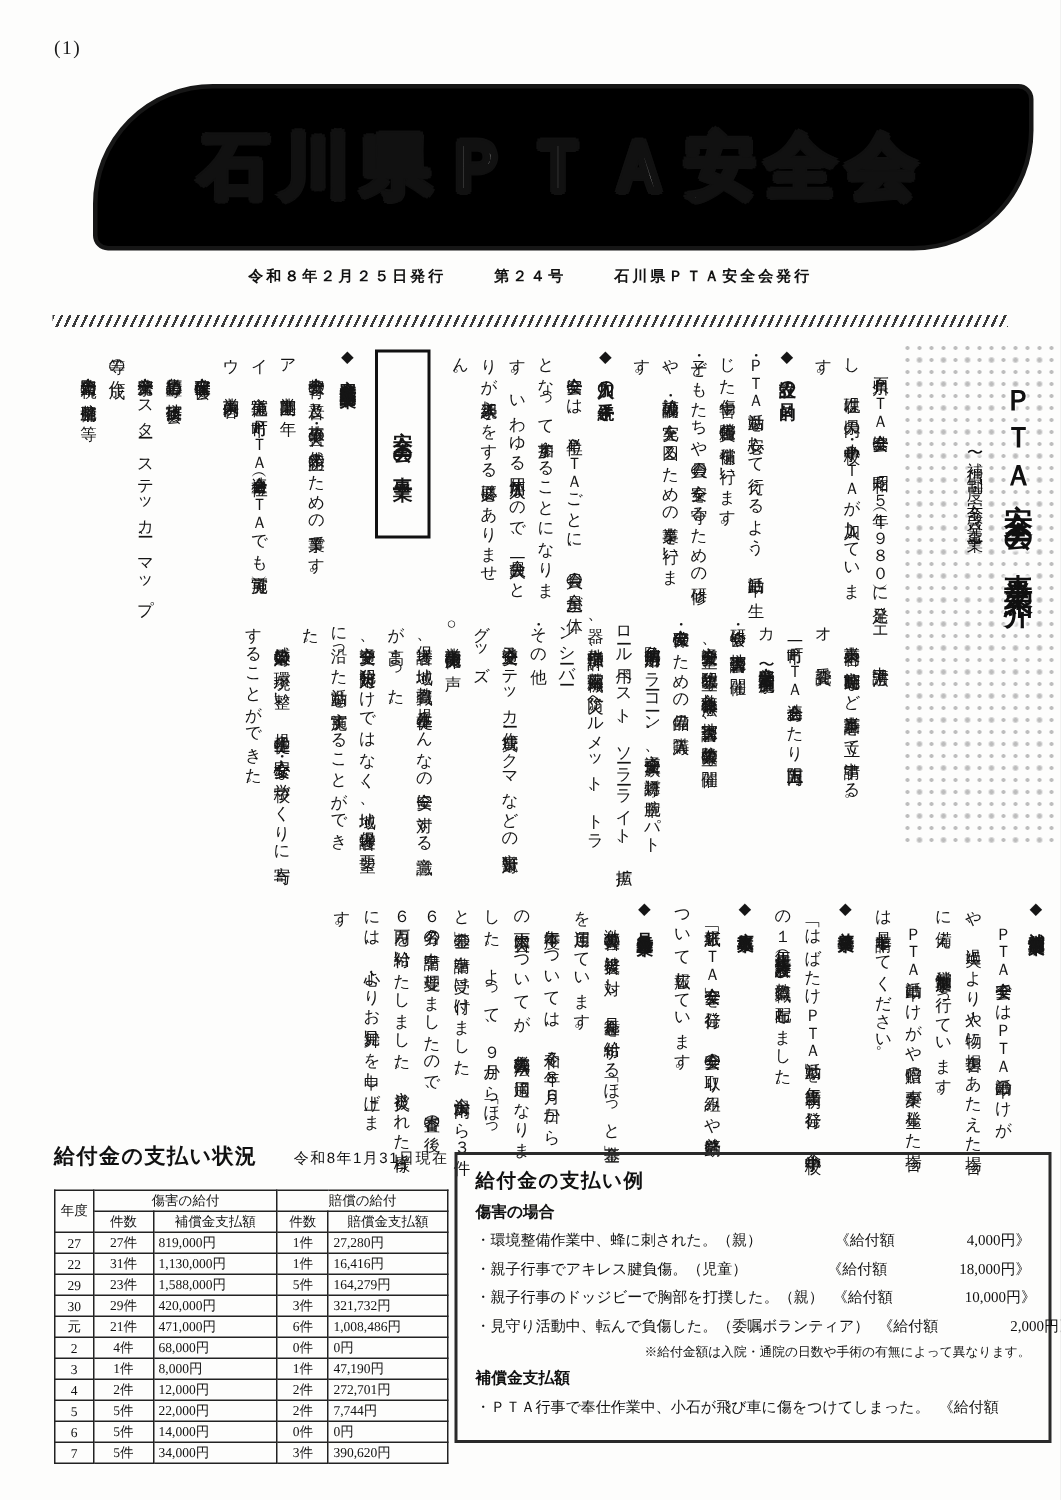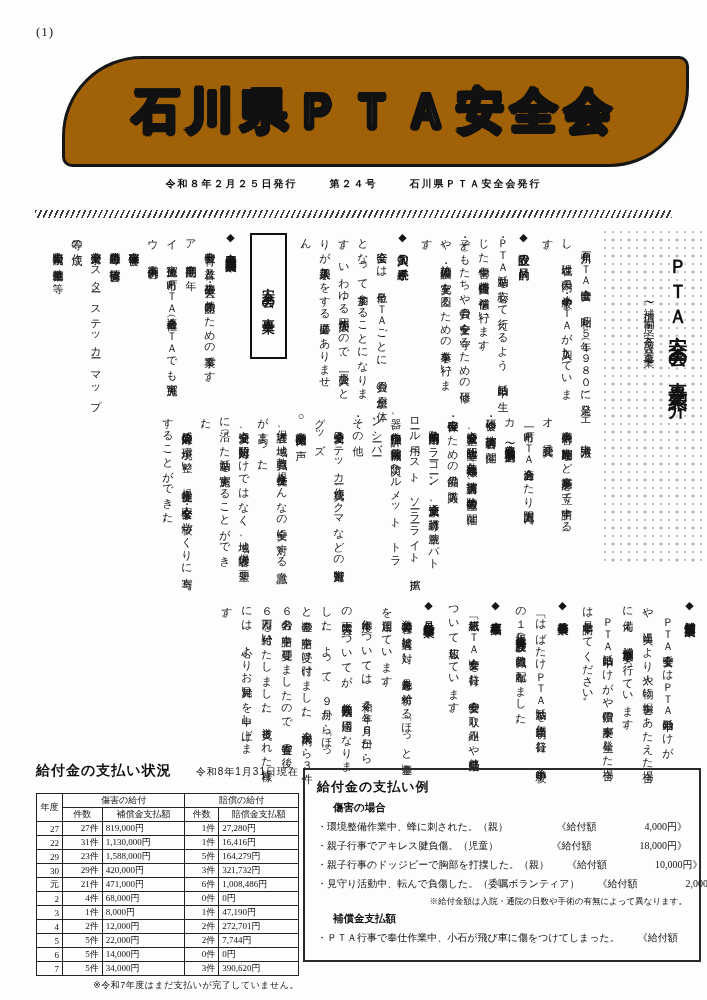--- a/index.html
+++ b/index.html
@@ -2,21 +2,21 @@
 <html lang="ja"><head>
 <meta charset="utf-8">
 <style>
   html,body{margin:0;padding:0;background:#e8e8e8;}
   .page{position:relative;width:707px;height:1000px;background:#fdfdfc;overflow:hidden;
         font-family:"Liberation Serif","DejaVu Serif",serif;color:#1a1a1a;}
 
   .page-num{position:absolute;left:36px;top:24px;font-size:13px;letter-spacing:1px;}
 
   
-  .masthead{position:absolute;left:62px;top:56px;width:627px;height:111px;background:#a16207;
+  .masthead{position:absolute;left:62px;top:56px;width:627px;height:111px;background:#000000;
             border:3px solid #161616;border-radius:80px 10px 80px 10px;
             display:flex;align-items:center;justify-content:center;box-sizing:border-box;}
   .masthead h1{margin:0;font-size:47px;font-weight:bold;letter-spacing:7px;
             font-family:"Liberation Sans","DejaVu Sans",sans-serif;color:#ffffff;
             -webkit-text-stroke:2.5px #111;
             text-shadow:2.5px 0 0 #111,-2.5px 0 0 #111,0 2.5px 0 #111,0 -2.5px 0 #111,
                         1.8px 1.8px 0 #111,-1.8px -1.8px 0 #111,1.8px -1.8px 0 #111,-1.8px 1.8px 0 #111;}
 
   .publine{position:absolute;top:177px;left:0;width:707px;display:flex;justify-content:center;gap:32px;
            font-family:"Liberation Sans","DejaVu Sans",sans-serif;font-weight:600;font-size:10px;
@@ -55,33 +55,33 @@
   
   .payments{position:absolute;left:36px;top:762px;width:263px;
             font-family:"Liberation Sans","DejaVu Sans",sans-serif;color:#111;}
   .payments-head{display:flex;align-items:baseline;justify-content:space-between;}
   .payments-title{font-size:14px;font-weight:bold;letter-spacing:1px;}
   .payments-asof{font-size:10px;letter-spacing:1px;}
   .payments table{border-collapse:collapse;width:100%;margin-top:13px;
             font-size:9px;font-family:"Liberation Serif","DejaVu Serif",serif;}
   .payments th,.payments td{border:1px solid #222;padding:0 3px;height:12.5px;}
   .payments th{font-weight:normal;text-align:center;}
-  .payments td.c{text-align:right;}
+  .payments td.c{text-align:center;}
   .payments td.r{}
   .payments-note{font-size:9px;text-align:right;margin-top:3px;letter-spacing:0.5px;}
 
   
   .examples{position:absolute;left:303px;top:768px;width:398px;box-sizing:border-box;
             border:2px solid #2a2a2a;padding:8px 12px 10px;font-size:10px;color:#111;}
   .ex-title{font-size:13px;font-weight:bold;letter-spacing:1px;margin-bottom:5px;
             font-family:Liberation Serif, serif;}
-  .ex-sub{font-weight:bold;font-size:10.5px;margin:4px 16px;
+  .ex-sub{font-weight:bold;font-size:10.5px;margin:4px 0;
             font-family:"Liberation Sans","DejaVu Sans",sans-serif;}
   .ex-item{display:flex;justify-content:space-between;align-items:baseline;margin:5px 0;white-space:nowrap;}
-  .ex-award{display:inline-flex;justify-content:space-between;min-width:104px;margin-left:18px;gap:48px;}
+  .ex-award{display:inline-flex;justify-content:space-between;min-width:104px;margin-left:6px;gap:48px;}
   .ex-note{text-align:right;font-size:8.5px;margin:2px 0 3px;}
 </style>
 </head>
 <body>
 
 <div class="page">
 
   <div class="page-num">(1)</div>
 
   <div class="masthead">
@@ -262,21 +262,20 @@
 
           <tr>
             <td class="c">7</td>
             <td class="c">5件</td>
             <td class="r">34,000円</td>
             <td class="c">3件</td>
             <td class="r">390,620円</td>
           </tr>
         </tbody>
     </table>
-    <div class="payments-note">※令和7年度はまだ支払いが完了していません。</div>
   </div>
 
   <div class="examples">
     <div class="ex-title">給付金の支払い例</div>
     <div class="ex-sub">傷害の場合</div>
     <div>
 
         <div class="ex-item">
           <span class="ex-desc">・環境整備作業中、蜂に刺された。（親）</span>
           <span class="ex-award">

